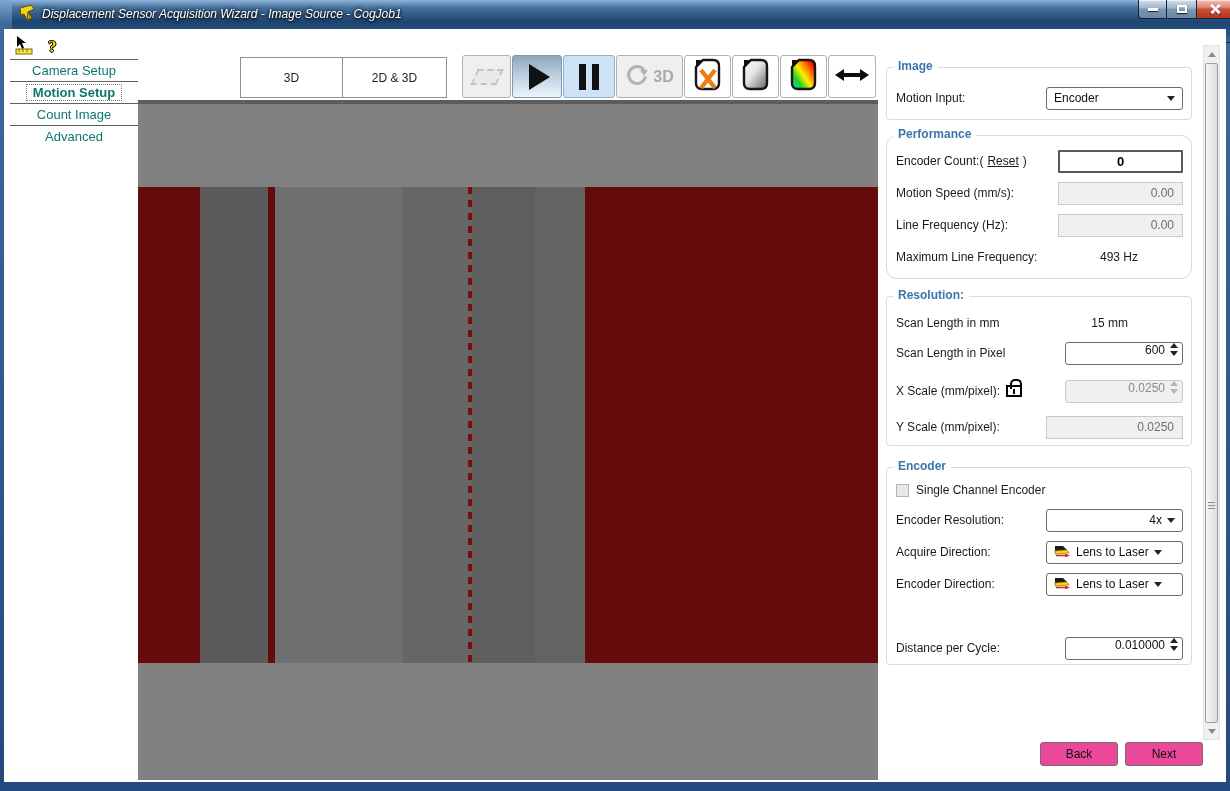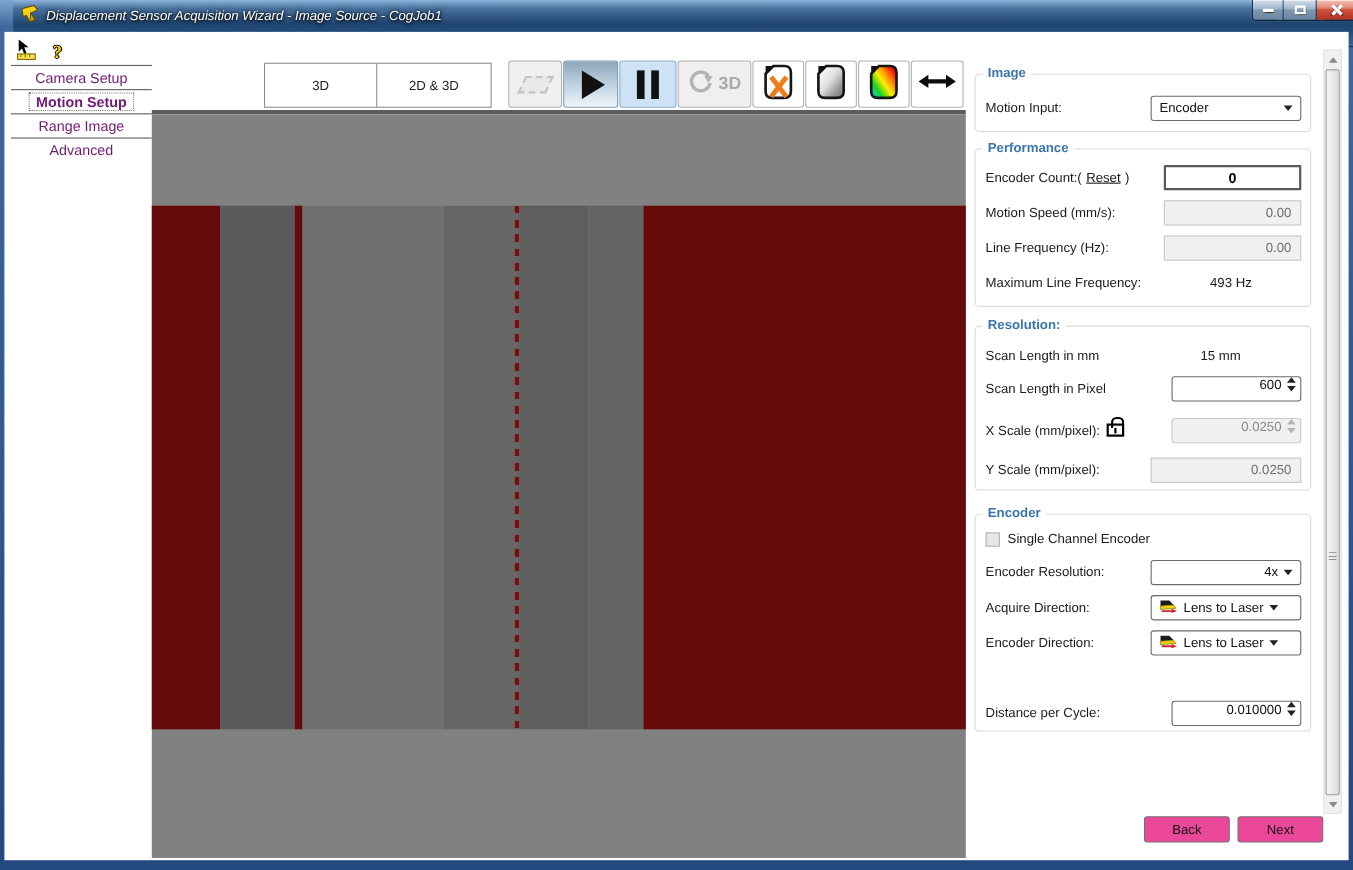--- a/index.html
+++ b/index.html
@@ -35,21 +35,21 @@
 
   
   .content { position:absolute; left:4px; top:29px; width:1222px; height:753px; background:#fff; }
 
   
   .side-icons { position:absolute; left:10px; top:6px; display:flex; gap:14px; align-items:center; }
   .help-q { font-family:"Liberation Serif", serif; font-weight:bold; font-size:17px; color:#ffd400;
     text-shadow:-1px 0 #000,1px 0 #000,0 -1px #000,0 1px #000; line-height:18px; }
   .nav { position:absolute; left:6px; top:30px; width:128px; }
   .nav-item { height:22px; display:flex; align-items:center; justify-content:center;
-    font-size:13px; color:#701a75; border-top:1px solid #5f5f5f; cursor:default; }
+    font-size:13px; color:#0f766e; border-top:1px solid #5f5f5f; cursor:default; }
   .nav-item:last-child { border-bottom:none; }
   .nav-item.selected span { font-weight:bold; border:1px dotted #777; padding:0 6px; }
 
   
   .tab { position:absolute; top:28px; height:41px; border:1px solid #8f8f8f; background:#fff;
     display:flex; align-items:center; justify-content:center; font-size:12px; color:#222; }
   .tab.selected { background:#e7f2fc; font-weight:bold; }
   .tbtn { position:absolute; top:26px; height:43px; border:1px solid #b2b2b2; border-radius:3px;
     background:#fff; display:flex; align-items:center; justify-content:center; gap:4px; }
   .tbtn.disabled { background:#efefef; }
@@ -173,21 +173,21 @@
     </div>
 
     <div class="nav">
       <div class="nav-item">
           <span>Camera Setup</span>
         </div>
       <div class="nav-item selected">
           <span>Motion Setup</span>
         </div>
       <div class="nav-item">
-          <span>Range Image</span>
+          <span>Count Image</span>
         </div>
       <div class="nav-item">
           <span>Advanced</span>
         </div>
     </div>
 
     <div class="tab" style="left:236px; width:103px;">
         <span>3D</span>
       </div>
     <div class="tab" style="left:338px; width:105px;">
@@ -291,21 +291,21 @@
       <span class="group-legend">Image</span>
       <div class="row" style="top:18px;">
         <span class="lbl">Motion Input:</span>
         <div class="ctrl dropdown left-text">
           <span class="txt">Encoder</span>
           <span class="caret"></span>
         </div>
       </div>
     </div>
 
-    <div class="group" style="top:106px; height:144px;">
+    <div class="group" style="top:106px; height:144px;border-radius:11px;">
       <span class="group-legend">Performance</span>
       <div class="row" style="top:13px;">
         <span class="lbl">Encoder Count:(</span>
         <span class="lbl link" style="margin-left:4px;">Reset</span>
         <span class="lbl" style="margin-left:4px;">)</span>
         <input class="ctrl count-input" value="0" style="">
       </div>
       <div class="row" style="top:45px;">
         <span class="lbl">Motion Speed (mm/s):</span>
         <div class="ctrl field w125">0.00</div>

